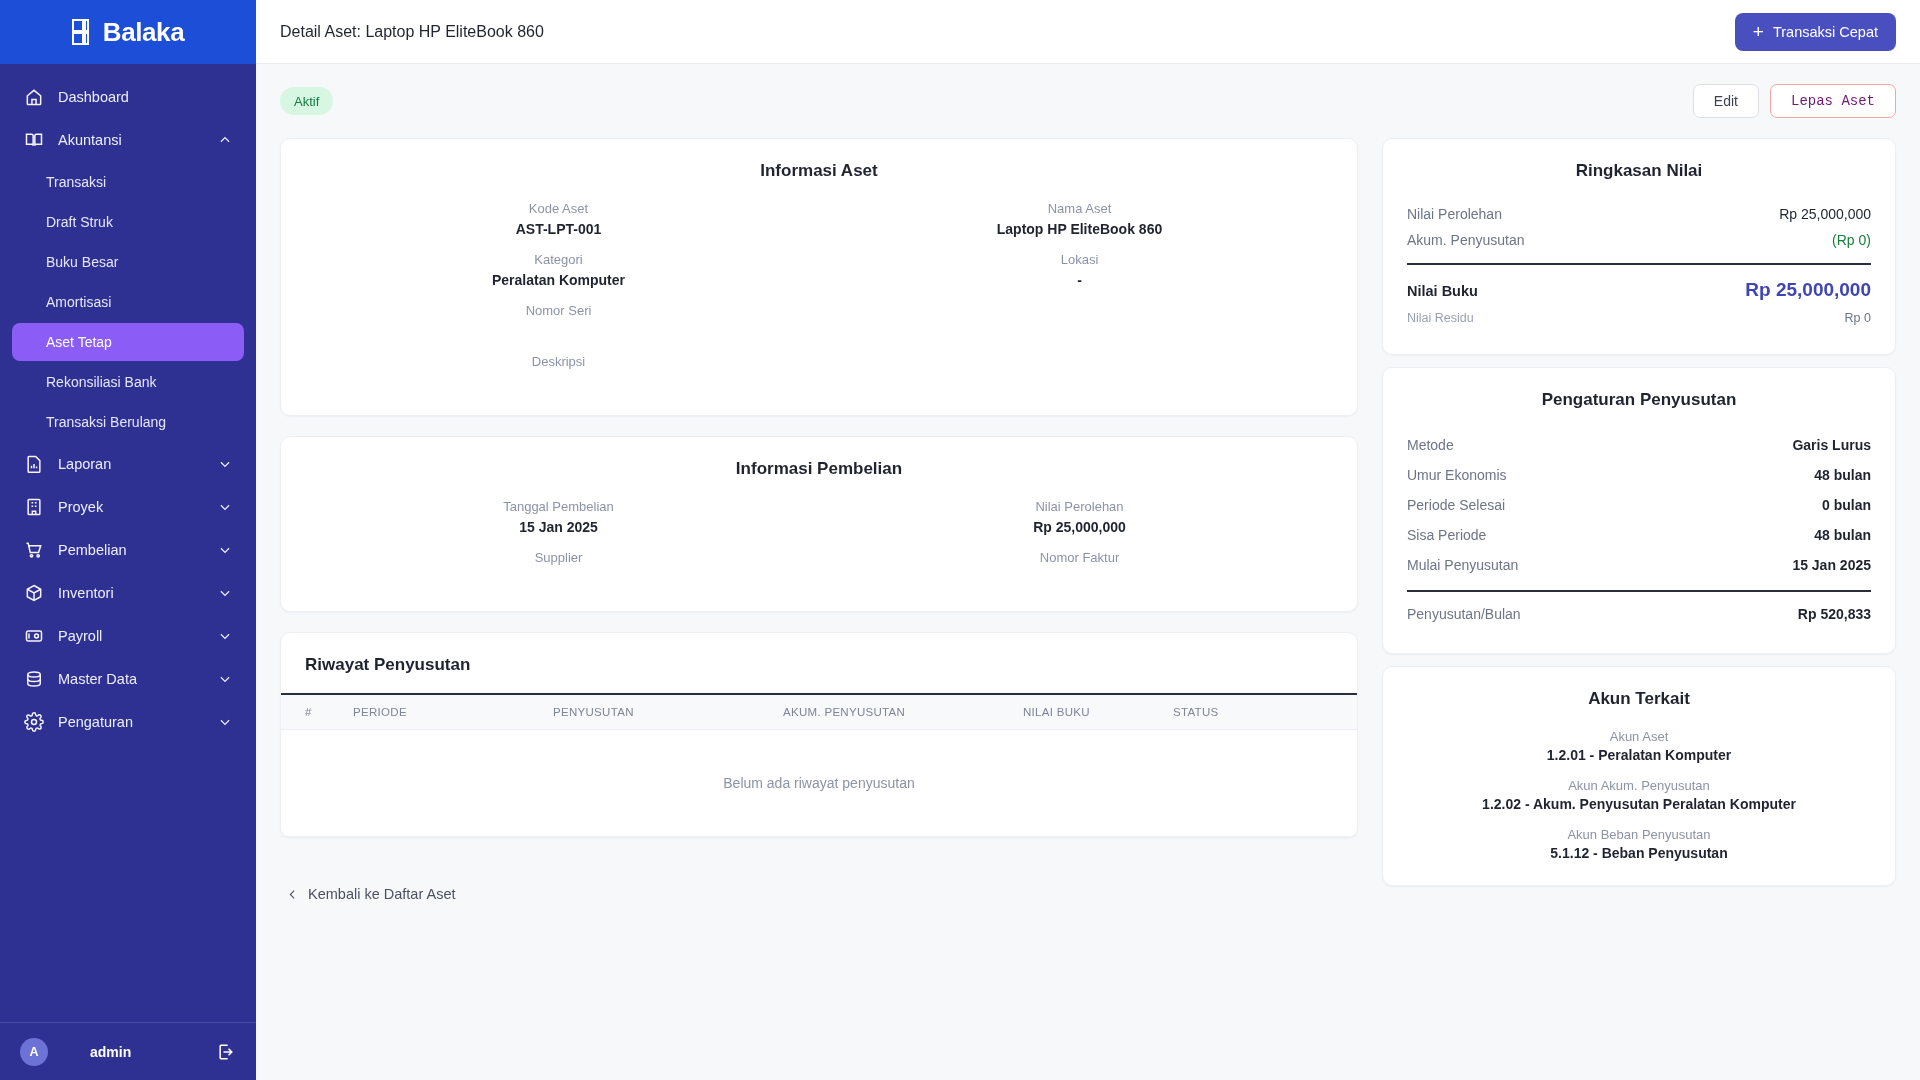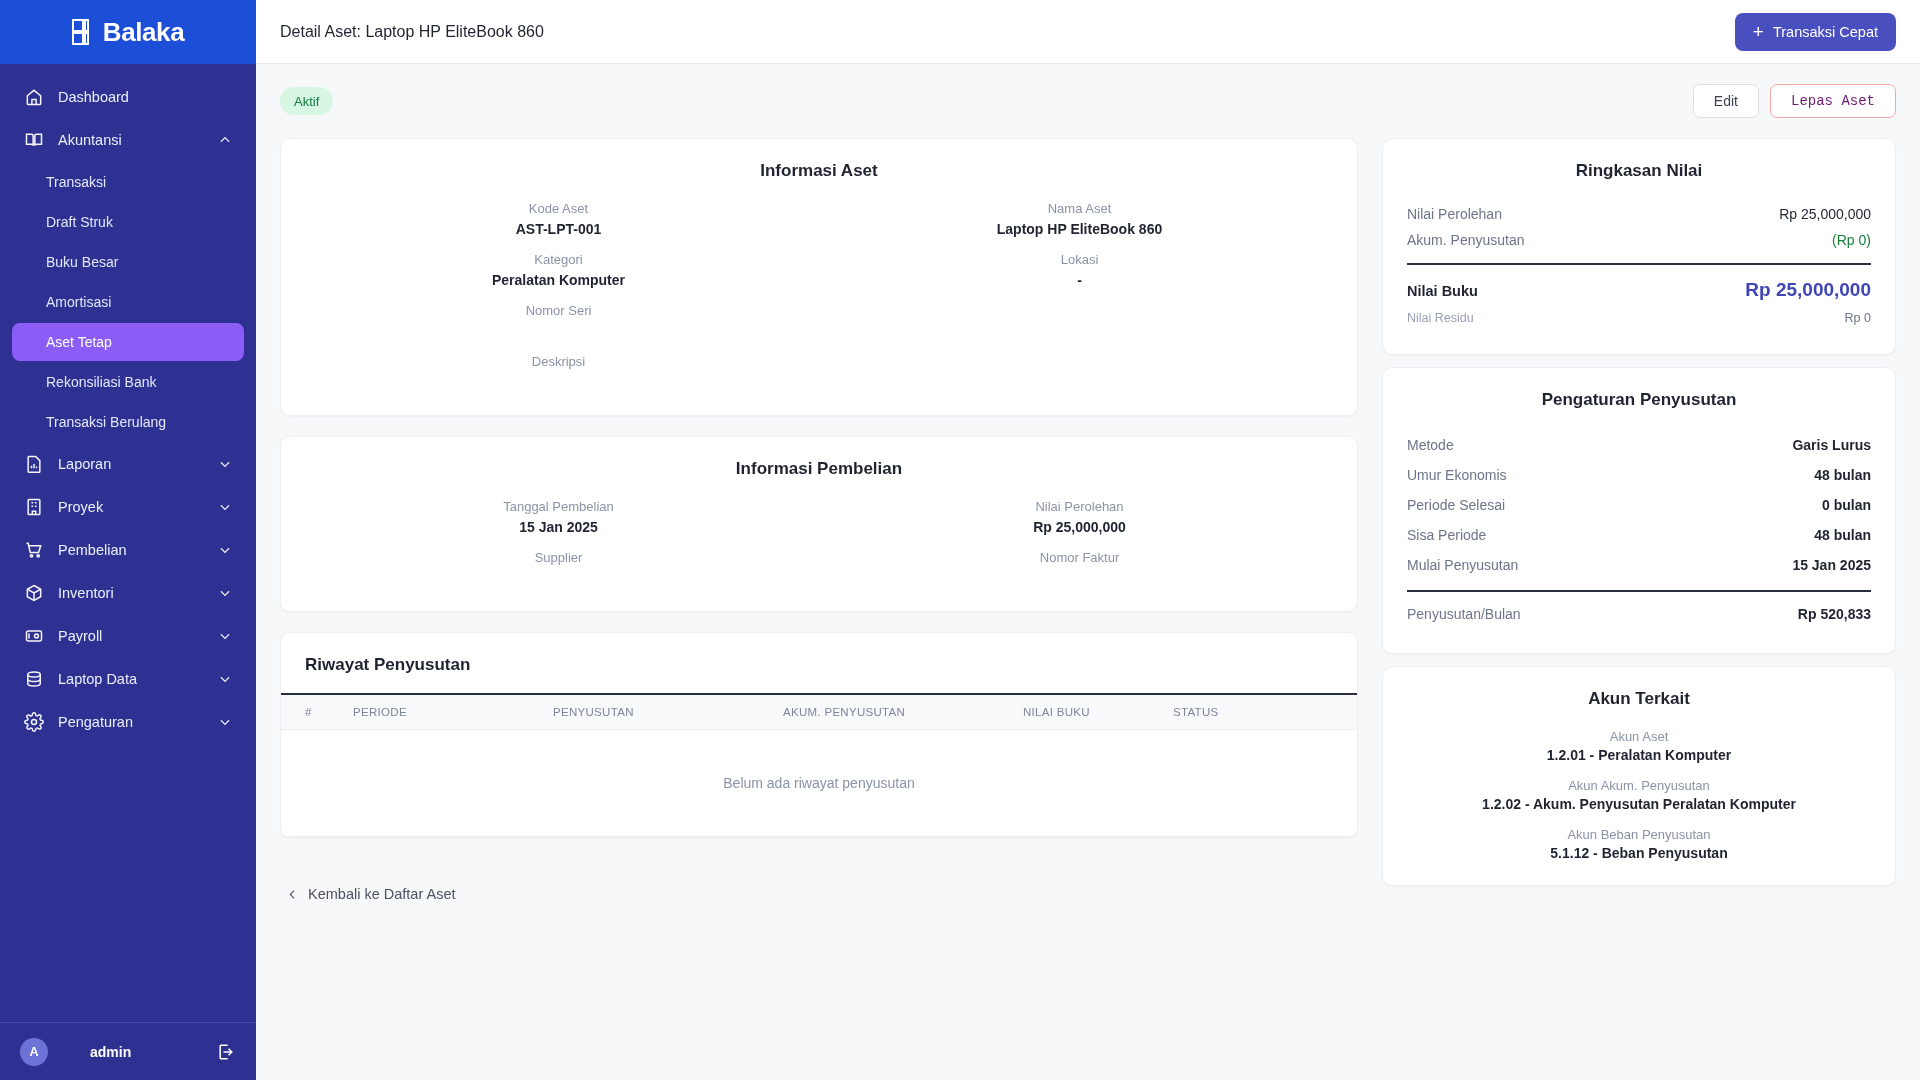--- a/index.html
+++ b/index.html
@@ -268,21 +268,21 @@
             <path d="M5 9l7 7 7-7"></path>
           </svg>
       </div>
 
       <div class="nav-item">
         <svg class="ico" viewBox="0 0 24 24" fill="none" stroke="#fff" stroke-width="1.8">
           <ellipse cx="12" cy="6.5" rx="7.5" ry="3"></ellipse>
           <path d="M4.5 6.5v11c0 1.7 3.4 3 7.5 3s7.5-1.3 7.5-3v-11"></path>
           <path d="M4.5 12c0 1.7 3.4 3 7.5 3s7.5-1.3 7.5-3"></path>
         </svg>
-        <span class="lbl">Laptop Data</span>
+        <span class="lbl">Master Data</span>
         <svg class="chev" viewBox="0 0 24 24" fill="none" stroke="#fff" stroke-width="2.2">
             <path d="M5 9l7 7 7-7"></path>
           </svg>
       </div>
 
       <div class="nav-item">
         <svg class="ico" viewBox="0 0 24 24" fill="none" stroke="#fff" stroke-width="1.8">
           <circle cx="12" cy="12" r="3"></circle>
           <path d="M19.4 15a1.6 1.6 0 0 0 .3 1.8l.1.1a2 2 0 1 1-2.8 2.8l-.1-.1a1.6 1.6 0 0 0-1.8-.3 1.6 1.6 0 0 0-1 1.5V21a2 2 0 1 1-4 0v-.1A1.6 1.6 0 0 0 9 19.4a1.6 1.6 0 0 0-1.8.3l-.1.1a2 2 0 1 1-2.8-2.8l.1-.1a1.6 1.6 0 0 0 .3-1.8 1.6 1.6 0 0 0-1.5-1H3a2 2 0 1 1 0-4h.1A1.6 1.6 0 0 0 4.6 9a1.6 1.6 0 0 0-.3-1.8l-.1-.1a2 2 0 1 1 2.8-2.8l.1.1a1.6 1.6 0 0 0 1.8.3H9a1.6 1.6 0 0 0 1-1.5V3a2 2 0 1 1 4 0v.1a1.6 1.6 0 0 0 1 1.5 1.6 1.6 0 0 0 1.8-.3l.1-.1a2 2 0 1 1 2.8 2.8l-.1.1a1.6 1.6 0 0 0-.3 1.8V9a1.6 1.6 0 0 0 1.5 1H21a2 2 0 1 1 0 4h-.1a1.6 1.6 0 0 0-1.5 1z"></path>
         </svg>

